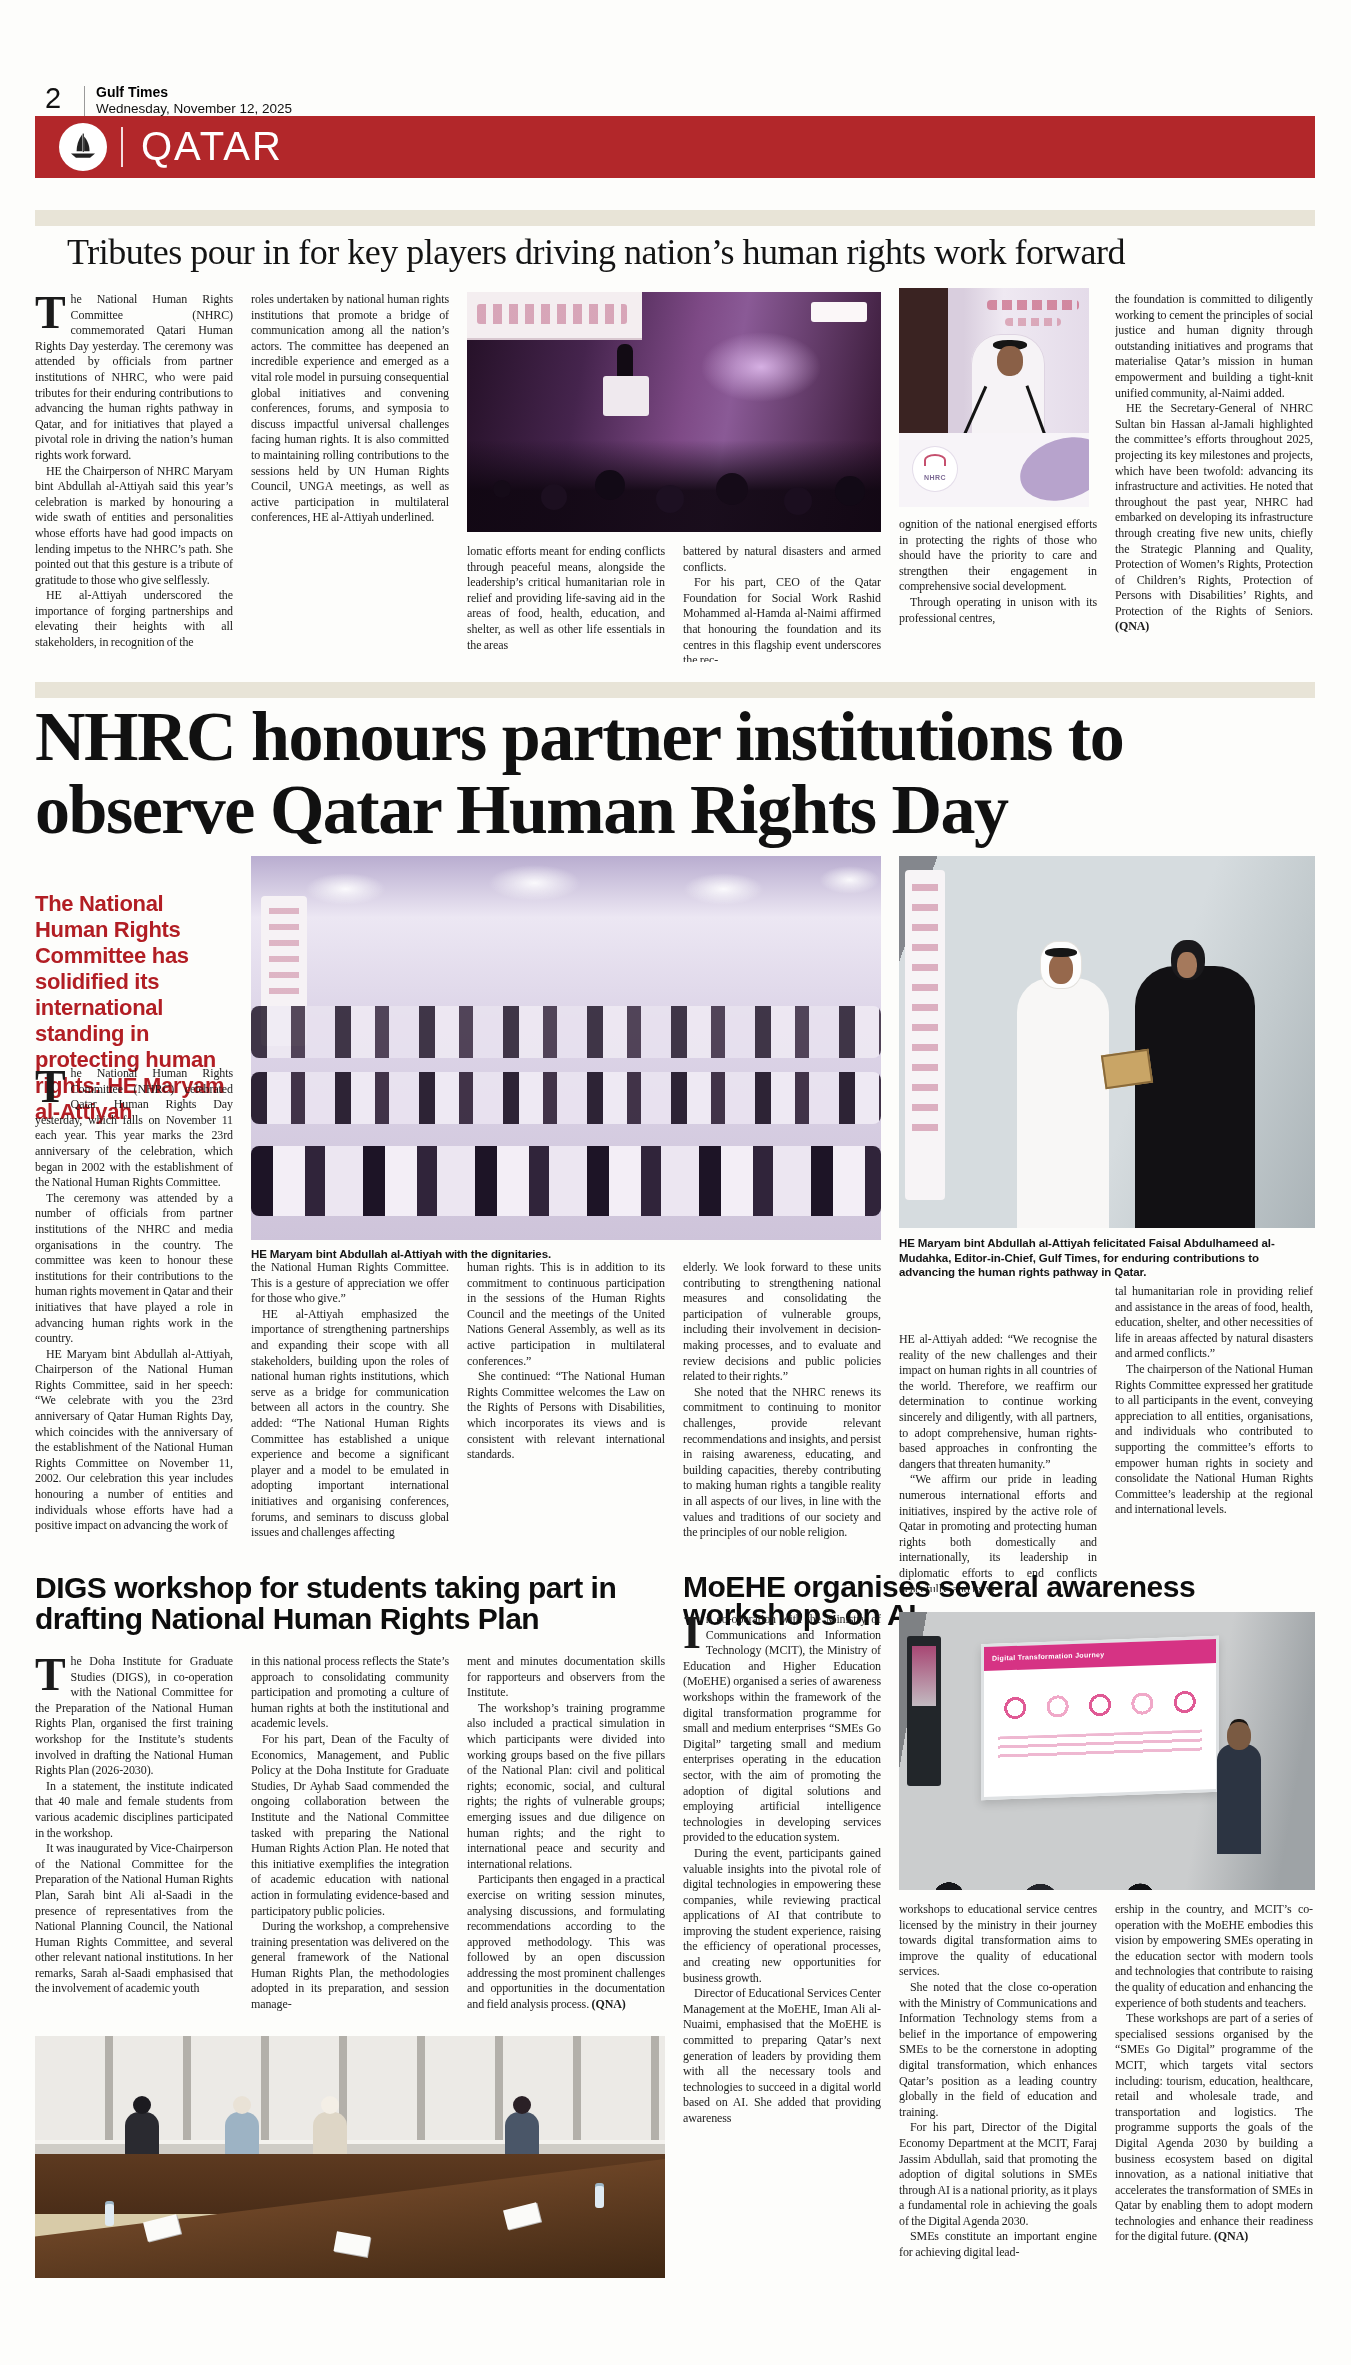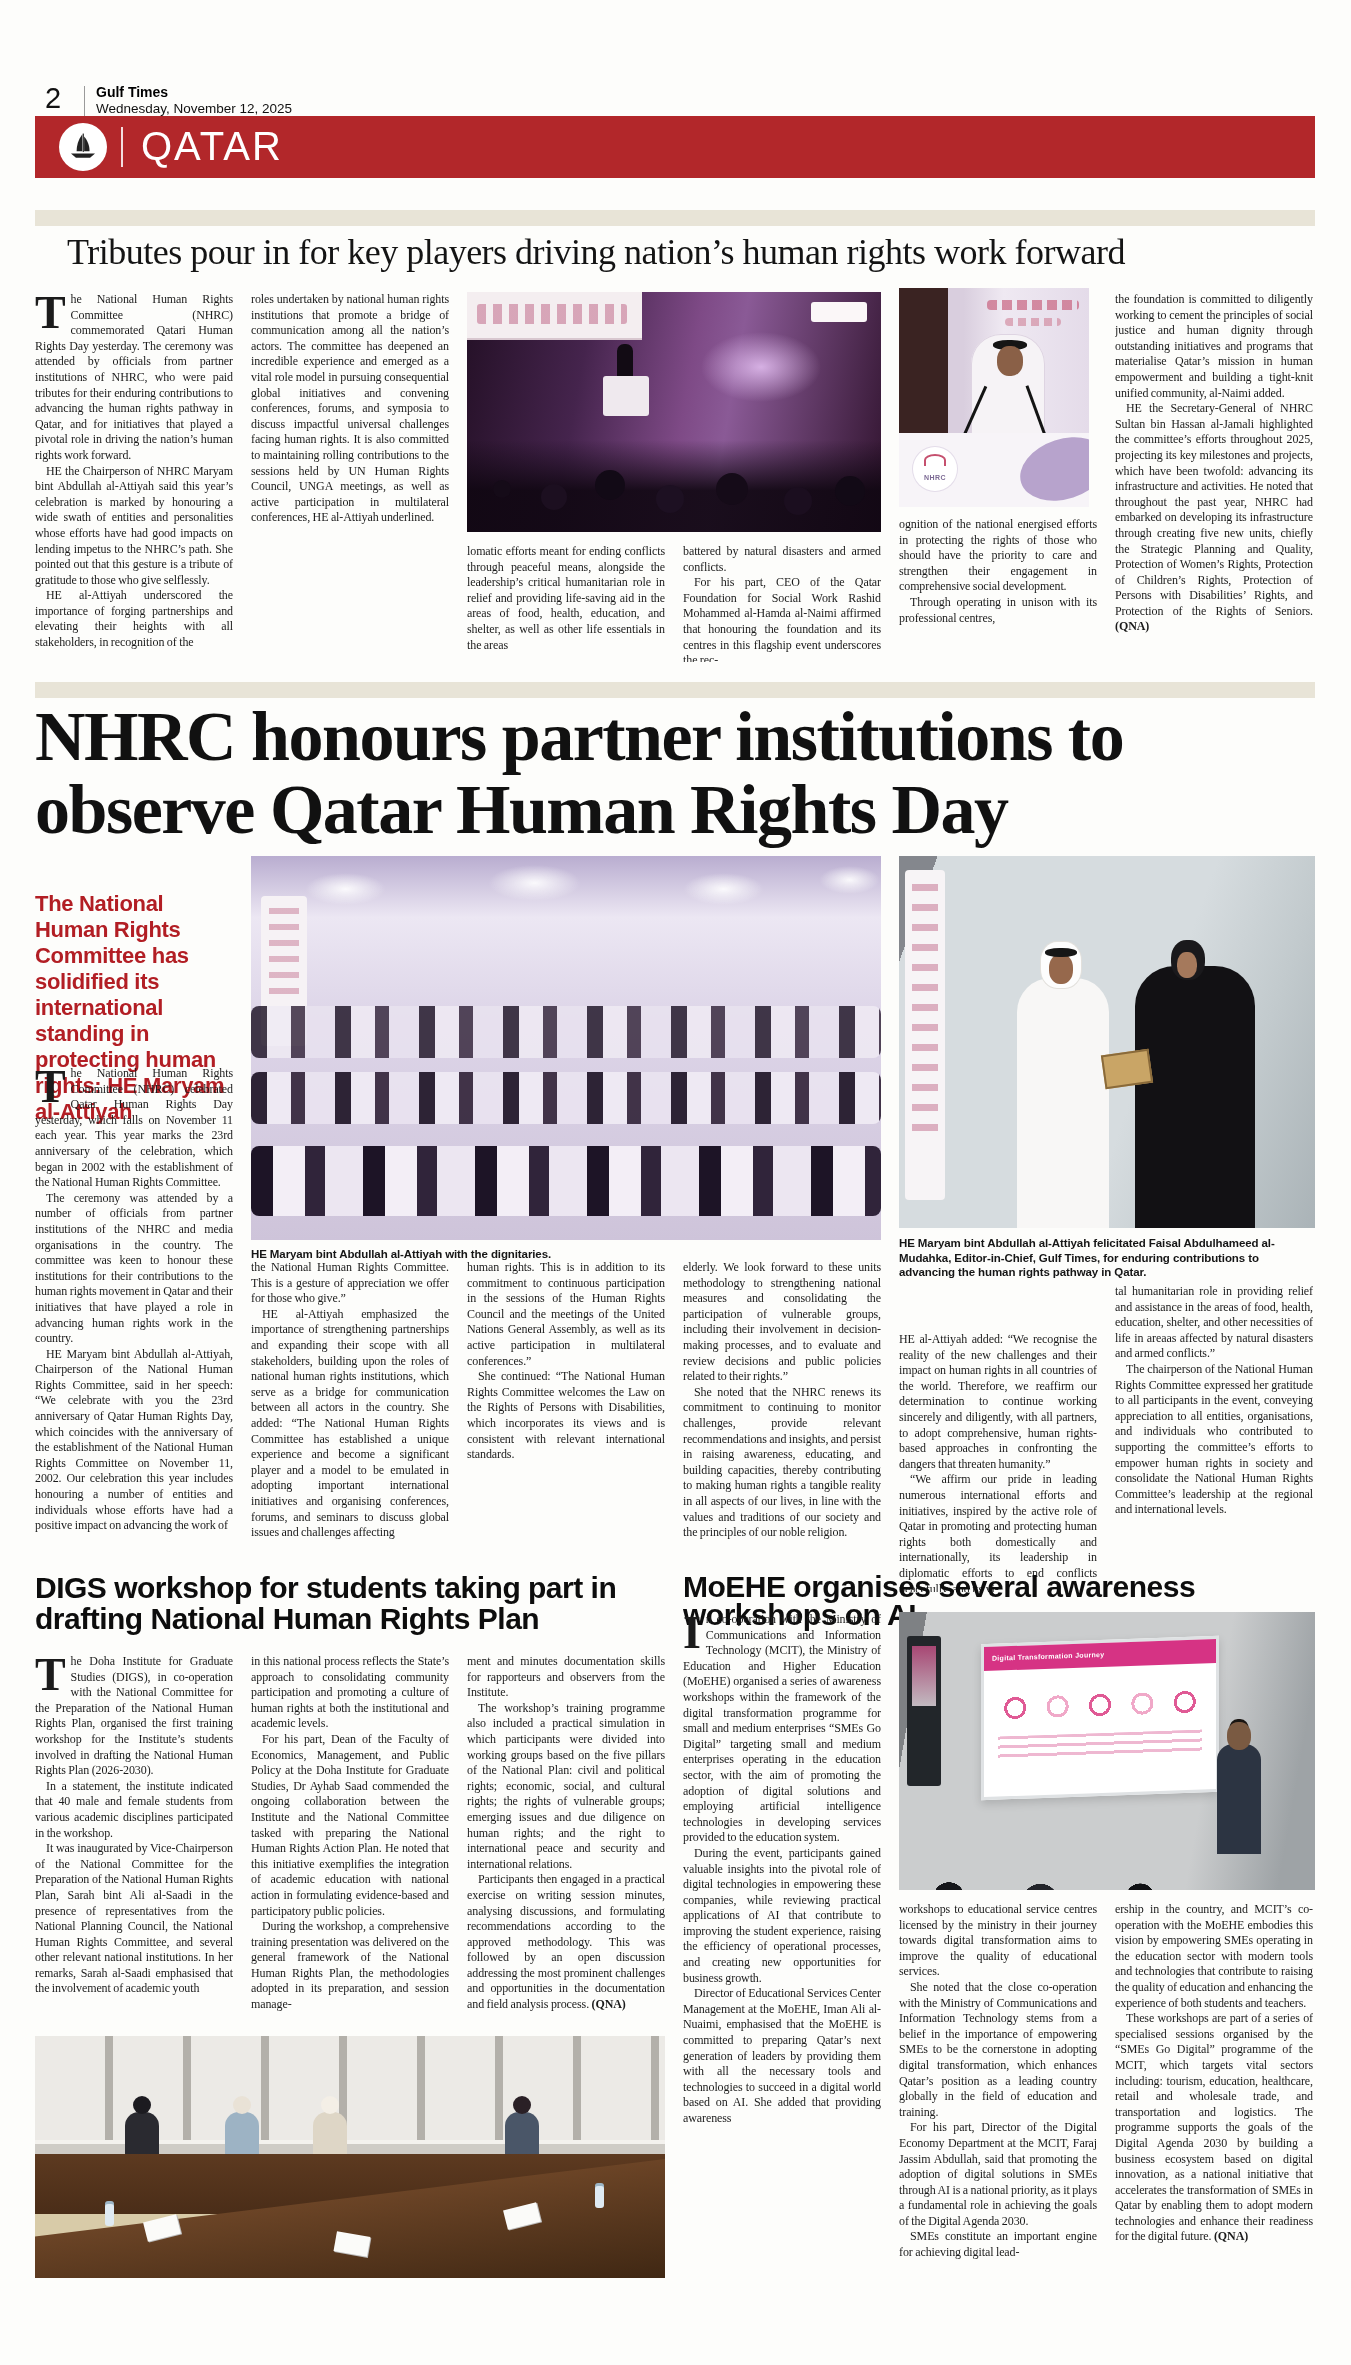--- a/index.html
+++ b/index.html
@@ -247,21 +247,21 @@
     </div>
   <div class="abs col" style="left:251px;top:1260px;height:284px;">
       <p>the National Human Rights Committee. This is a gesture of appreciation we offer for those who give.”</p>
       <p>HE al-Attiyah emphasized the importance of strengthening partnerships and expanding their scope with all stakeholders, building upon the roles of national human rights institutions, which serve as a bridge for communication between all actors in the country. She added: “The National Human Rights Committee has established a unique experience and become a significant player and a model to be emulated in adopting important international initiatives and organising conferences, forums, and seminars to discuss global issues and challenges affecting</p>
     </div>
   <div class="abs col" style="left:467px;top:1260px;height:284px;">
       <p>human rights. This is in addition to its commitment to continuous participation in the sessions of the Human Rights Council and the meetings of the United Nations General Assembly, as well as its active participation in multilateral conferences.”</p>
       <p>She continued: “The National Human Rights Committee welcomes the Law on the Rights of Persons with Disabilities, which incorporates its views and is consistent with relevant international standards.</p>
     </div>
   <div class="abs col" style="left:683px;top:1260px;height:284px;">
-      <p>elderly. We look forward to these units methodology to strengthening national measures and consolidating the participation of vulnerable groups, including their involvement in decision-making processes, and to evaluate and review decisions and public policies related to their rights.”</p>
+      <p>elderly. We look forward to these units contributing to strengthening national measures and consolidating the participation of vulnerable groups, including their involvement in decision-making processes, and to evaluate and review decisions and public policies related to their rights.”</p>
       <p>She noted that the NHRC renews its commitment to continuing to monitor challenges, provide relevant recommendations and insights, and persist in raising awareness, educating, and building capacities, thereby contributing to making human rights a tangible reality in all aspects of our lives, in line with the values and traditions of our society and the principles of our noble religion.</p>
     </div>
   <div class="abs col" style="left:899px;top:1284px;height:260px;margin-top:48px;">
       <p>HE al-Attiyah added: “We recognise the reality of the new challenges and their impact on human rights in all countries of the world. Therefore, we reaffirm our determination to continue working sincerely and diligently, with all partners, to adopt comprehensive, human rights-based approaches in confronting the dangers that threaten humanity.”</p>
       <p>“We affirm our pride in leading numerous international efforts and initiatives, inspired by the active role of Qatar in promoting and protecting human rights both domestically and internationally, its leadership in diplomatic efforts to end conflicts peacefully, and its vi-</p>
     </div>
   <div class="abs col" style="left:1115px;top:1284px;height:260px;">
       <p>tal humanitarian role in providing relief and assistance in the areas of food, health, education, shelter, and other necessities of life in areaas affected by natural disasters and armed conflicts.”</p>
       <p>The chairperson of the National Human Rights Committee expressed her gratitude to all participants in the event, conveying appreciation to all entities, organisations, and individuals who contributed to supporting the committee’s efforts to empower human rights in society and consolidate the National Human Rights Committee’s leadership at the regional and international levels.</p>
     </div>

